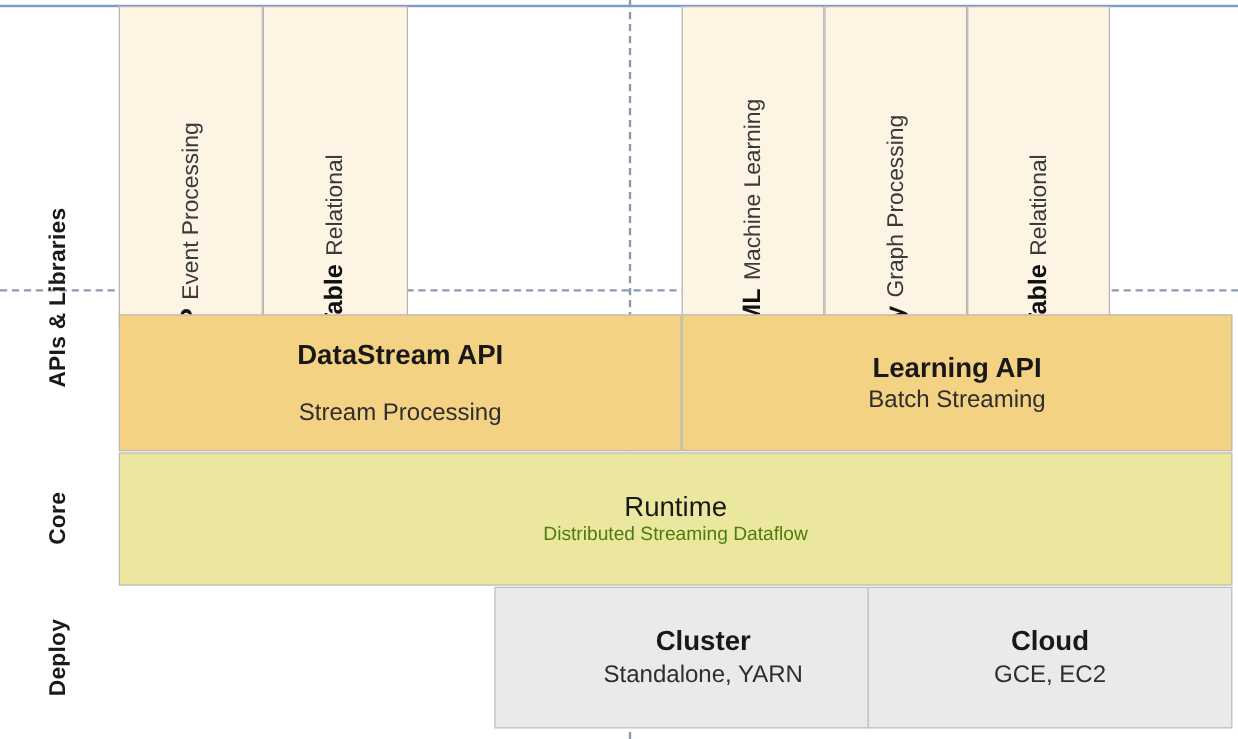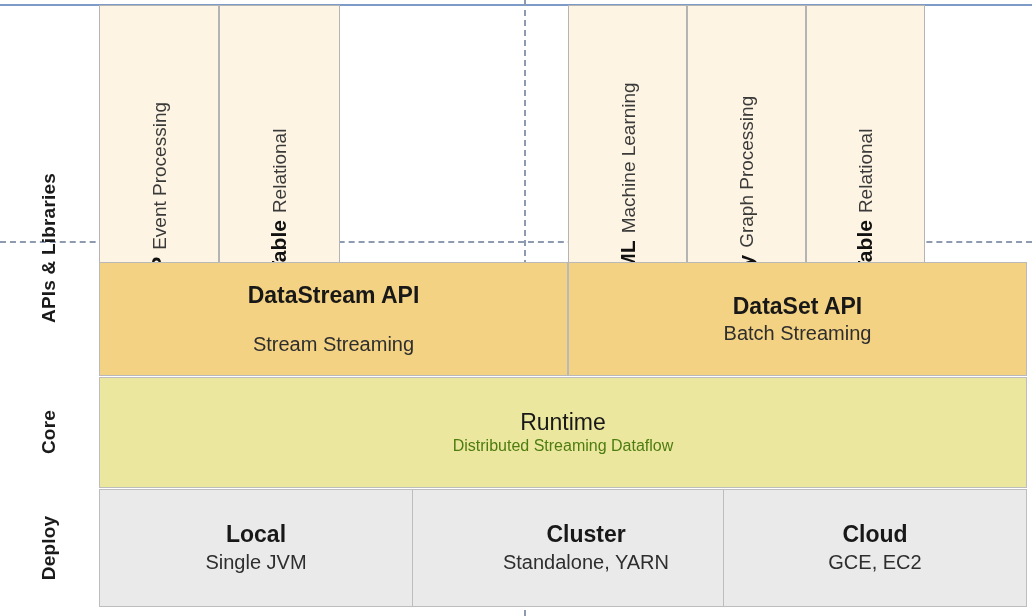--- a/index.html
+++ b/index.html
@@ -215,37 +215,33 @@
 
   <div class="box lib" style="left:806px; width:119px;">
     <div class="lib-inner">
       <span class="lib-name">Table</span>
       <span class="lib-desc">Relational</span>
     </div>
   </div>
 
   <div class="box api" style="left:99px; width:469px;gap:22px;">
     <div class="title">DataStream API</div>
-    <div class="sub">Stream Streaming</div>
+    <div class="sub">Stream Processing</div>
   </div>
 
   <div class="box api" style="left:568px; width:459px;">
-    <div class="title">DataSet API</div>
+    <div class="title">Learning API</div>
     <div class="sub">Batch Streaming</div>
   </div>
 
   <div class="box core">
     <div class="title">Runtime</div>
     <div class="sub">Distributed Streaming Dataflow</div>
   </div>
 
-  <div class="box deploy" style="left:99px; width:314px;">
-    <div class="title">Local</div>
-    <div class="sub">Single JVM</div>
-  </div>
 
   <div class="box deploy" style="left:412px; width:312px;padding-left:36px;">
     <div class="title">Cluster</div>
     <div class="sub">Standalone, YARN</div>
   </div>
 
   <div class="box deploy" style="left:723px; width:304px;">
     <div class="title">Cloud</div>
     <div class="sub">GCE, EC2</div>
   </div>

